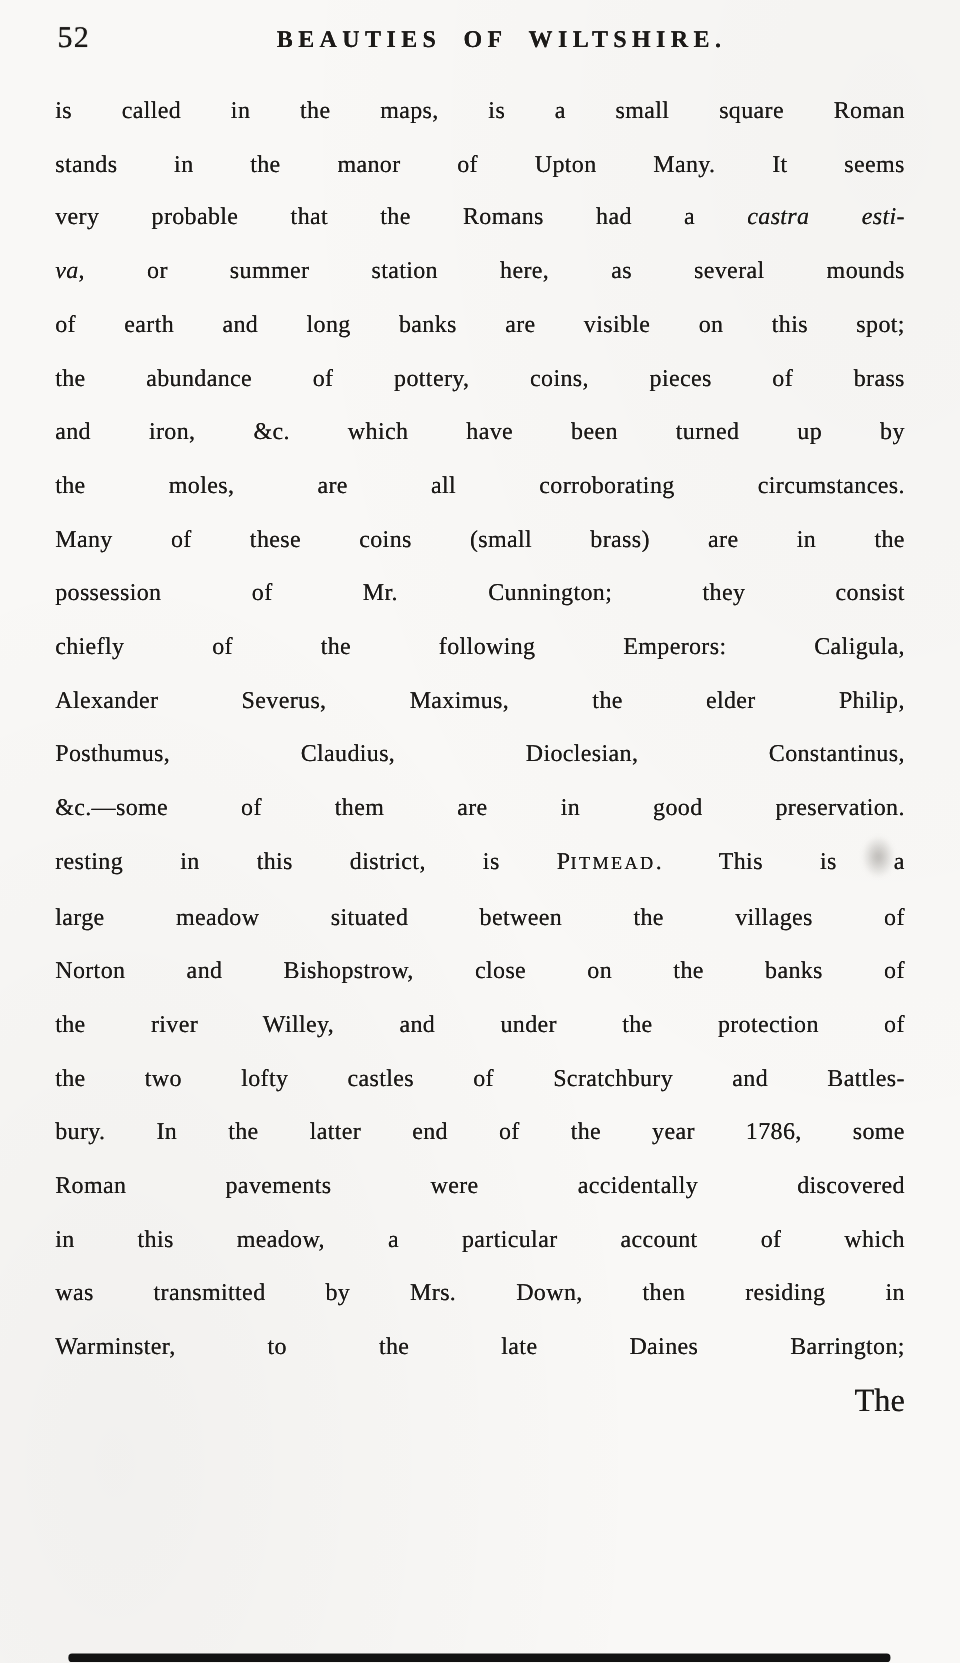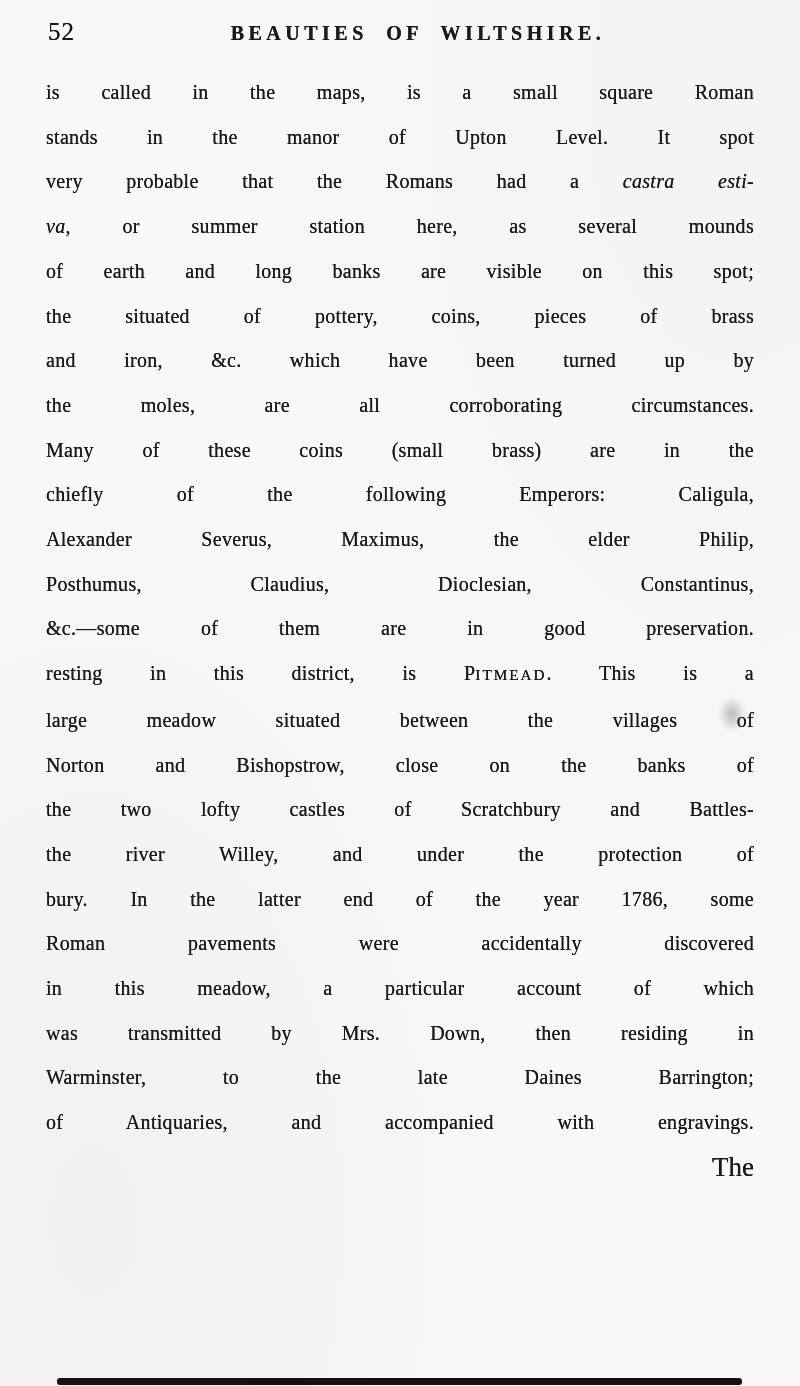--- a/index.html
+++ b/index.html
@@ -78,43 +78,43 @@
 <div class="page">
 
   <div class="page-header">
     <div class="folio">52</div>
     <div class="running-title">BEAUTIES OF WILTSHIRE.</div>
   </div>
 
   <div class="text-block">
     <div>
         <div class="line"><span>is called in the maps, is a small square Roman</span></div>
-        <div class="line"><span>stands in the manor of Upton Level. It spot</span></div>
+        <div class="line"><span>stands in the manor of Upton Many. It seems</span></div>
         <div class="line"><span>very probable that the Romans had a </span><span class="italic">castra esti-</span></div>
         <div class="line"><span class="italic">va</span><span>, or summer station here, as several mounds</span></div>
         <div class="line"><span>of earth and long banks are visible on this spot;</span></div>
-        <div class="line"><span>the situated of pottery, coins, pieces of brass</span></div>
+        <div class="line"><span>the abundance of pottery, coins, pieces of brass</span></div>
         <div class="line"><span>and iron, &amp;c. which have been turned up by</span></div>
         <div class="line"><span>the moles, are all corroborating circumstances.</span></div>
         <div class="line"><span>Many of these coins (small brass) are in the</span></div>
+        <div class="line"><span>possession of Mr. Cunnington; they consist</span></div>
         <div class="line"><span>chiefly of the following Emperors: Caligula,</span></div>
         <div class="line"><span>Alexander Severus, Maximus, the elder Philip,</span></div>
         <div class="line"><span>Posthumus, Claudius, Dioclesian, Constantinus,</span></div>
         <div class="line"><span>&amp;c.—some of them are in good preservation.</span></div>
         <div class="line"><span>resting in this district, is P</span><span class="smallcaps">ITMEAD</span><span>. This is a</span></div>
         <div class="line"><span>large meadow situated between the villages of</span></div>
         <div class="line"><span>Norton and Bishopstrow, close on the banks of</span></div>
+        <div class="line"><span>the river Willey, and under the protection of</span></div>
         <div class="line"><span>the two lofty castles of Scratchbury and Battles-</span></div>
-        <div class="line"><span>the river Willey, and under the protection of</span></div>
         <div class="line"><span>bury. In the latter end of the year 1786, some</span></div>
         <div class="line"><span>Roman pavements were accidentally discovered</span></div>
         <div class="line"><span>in this meadow, a particular account of which</span></div>
         <div class="line"><span>was transmitted by Mrs. Down, then residing in</span></div>
         <div class="line"><span>Warminster, to the late Daines Barrington;</span></div>
-        <div class="line"><span>of Antiquaries, and accompanied with engravings.</span></div>
       </div>
     <div class="catchword-line">The</div>
   </div>
 
   <div class="ink-smudge"></div>
   <div class="scan-artifact-bar"></div>
 
 </div>
 
 </body></html>

